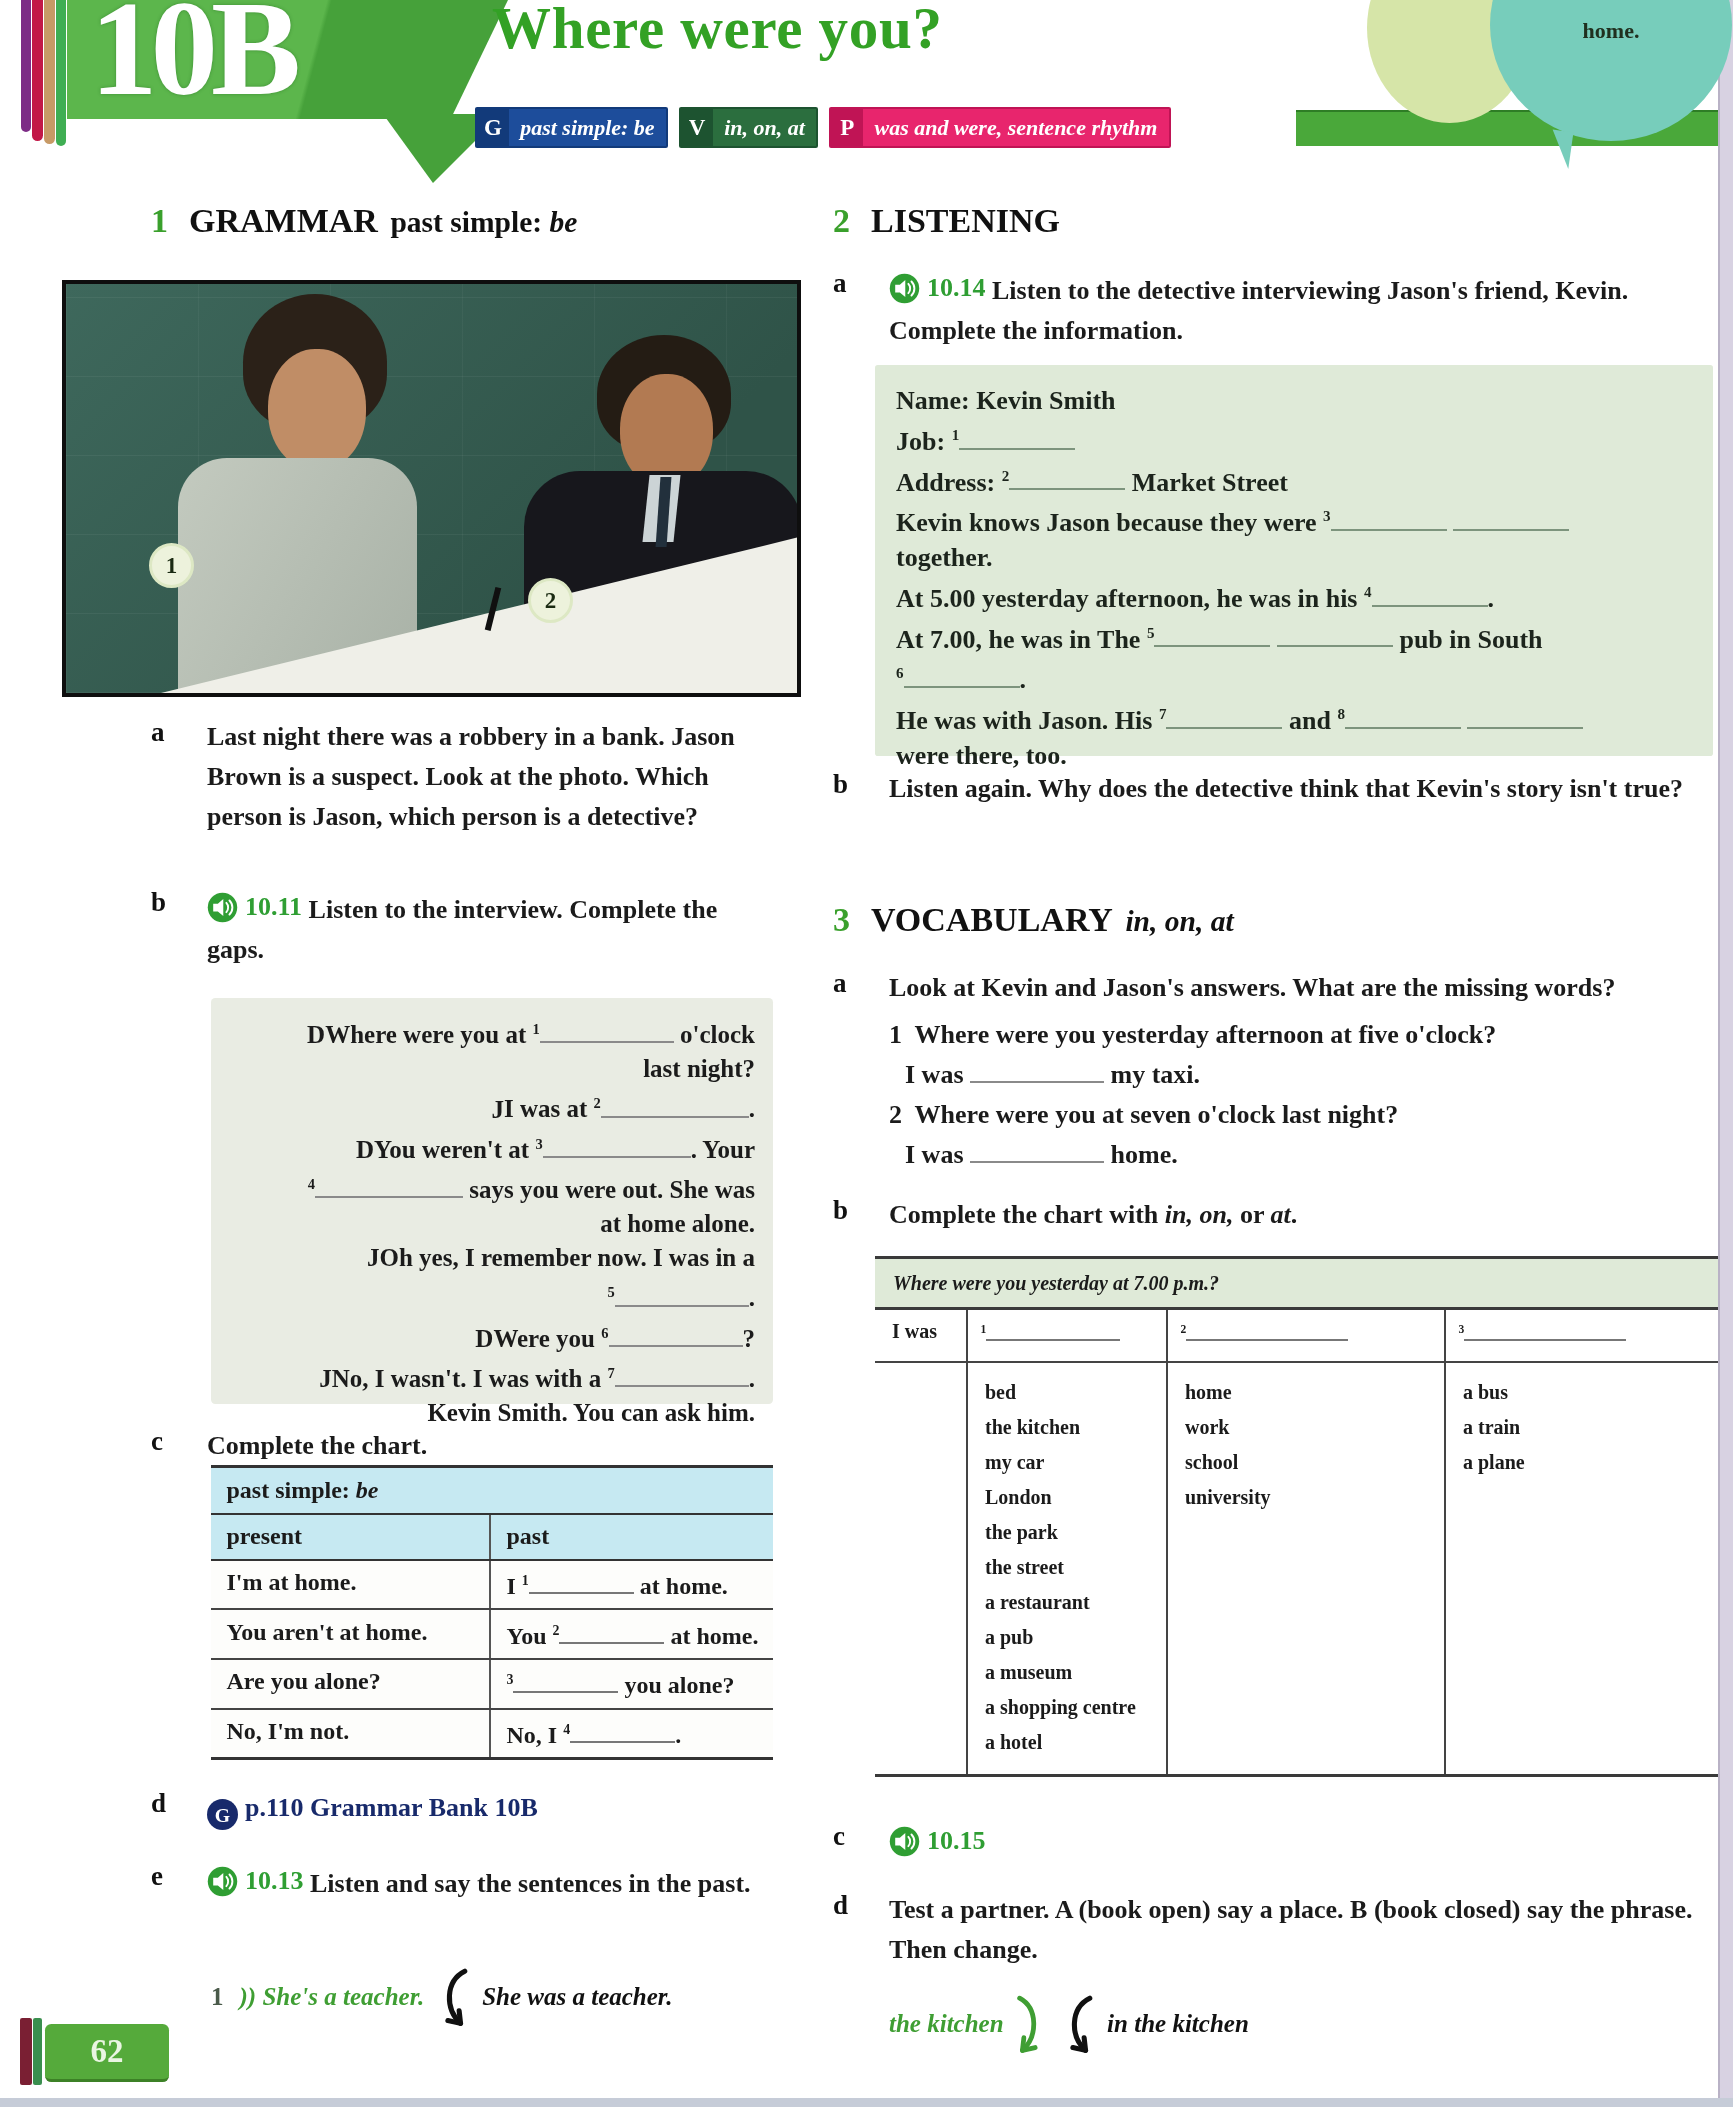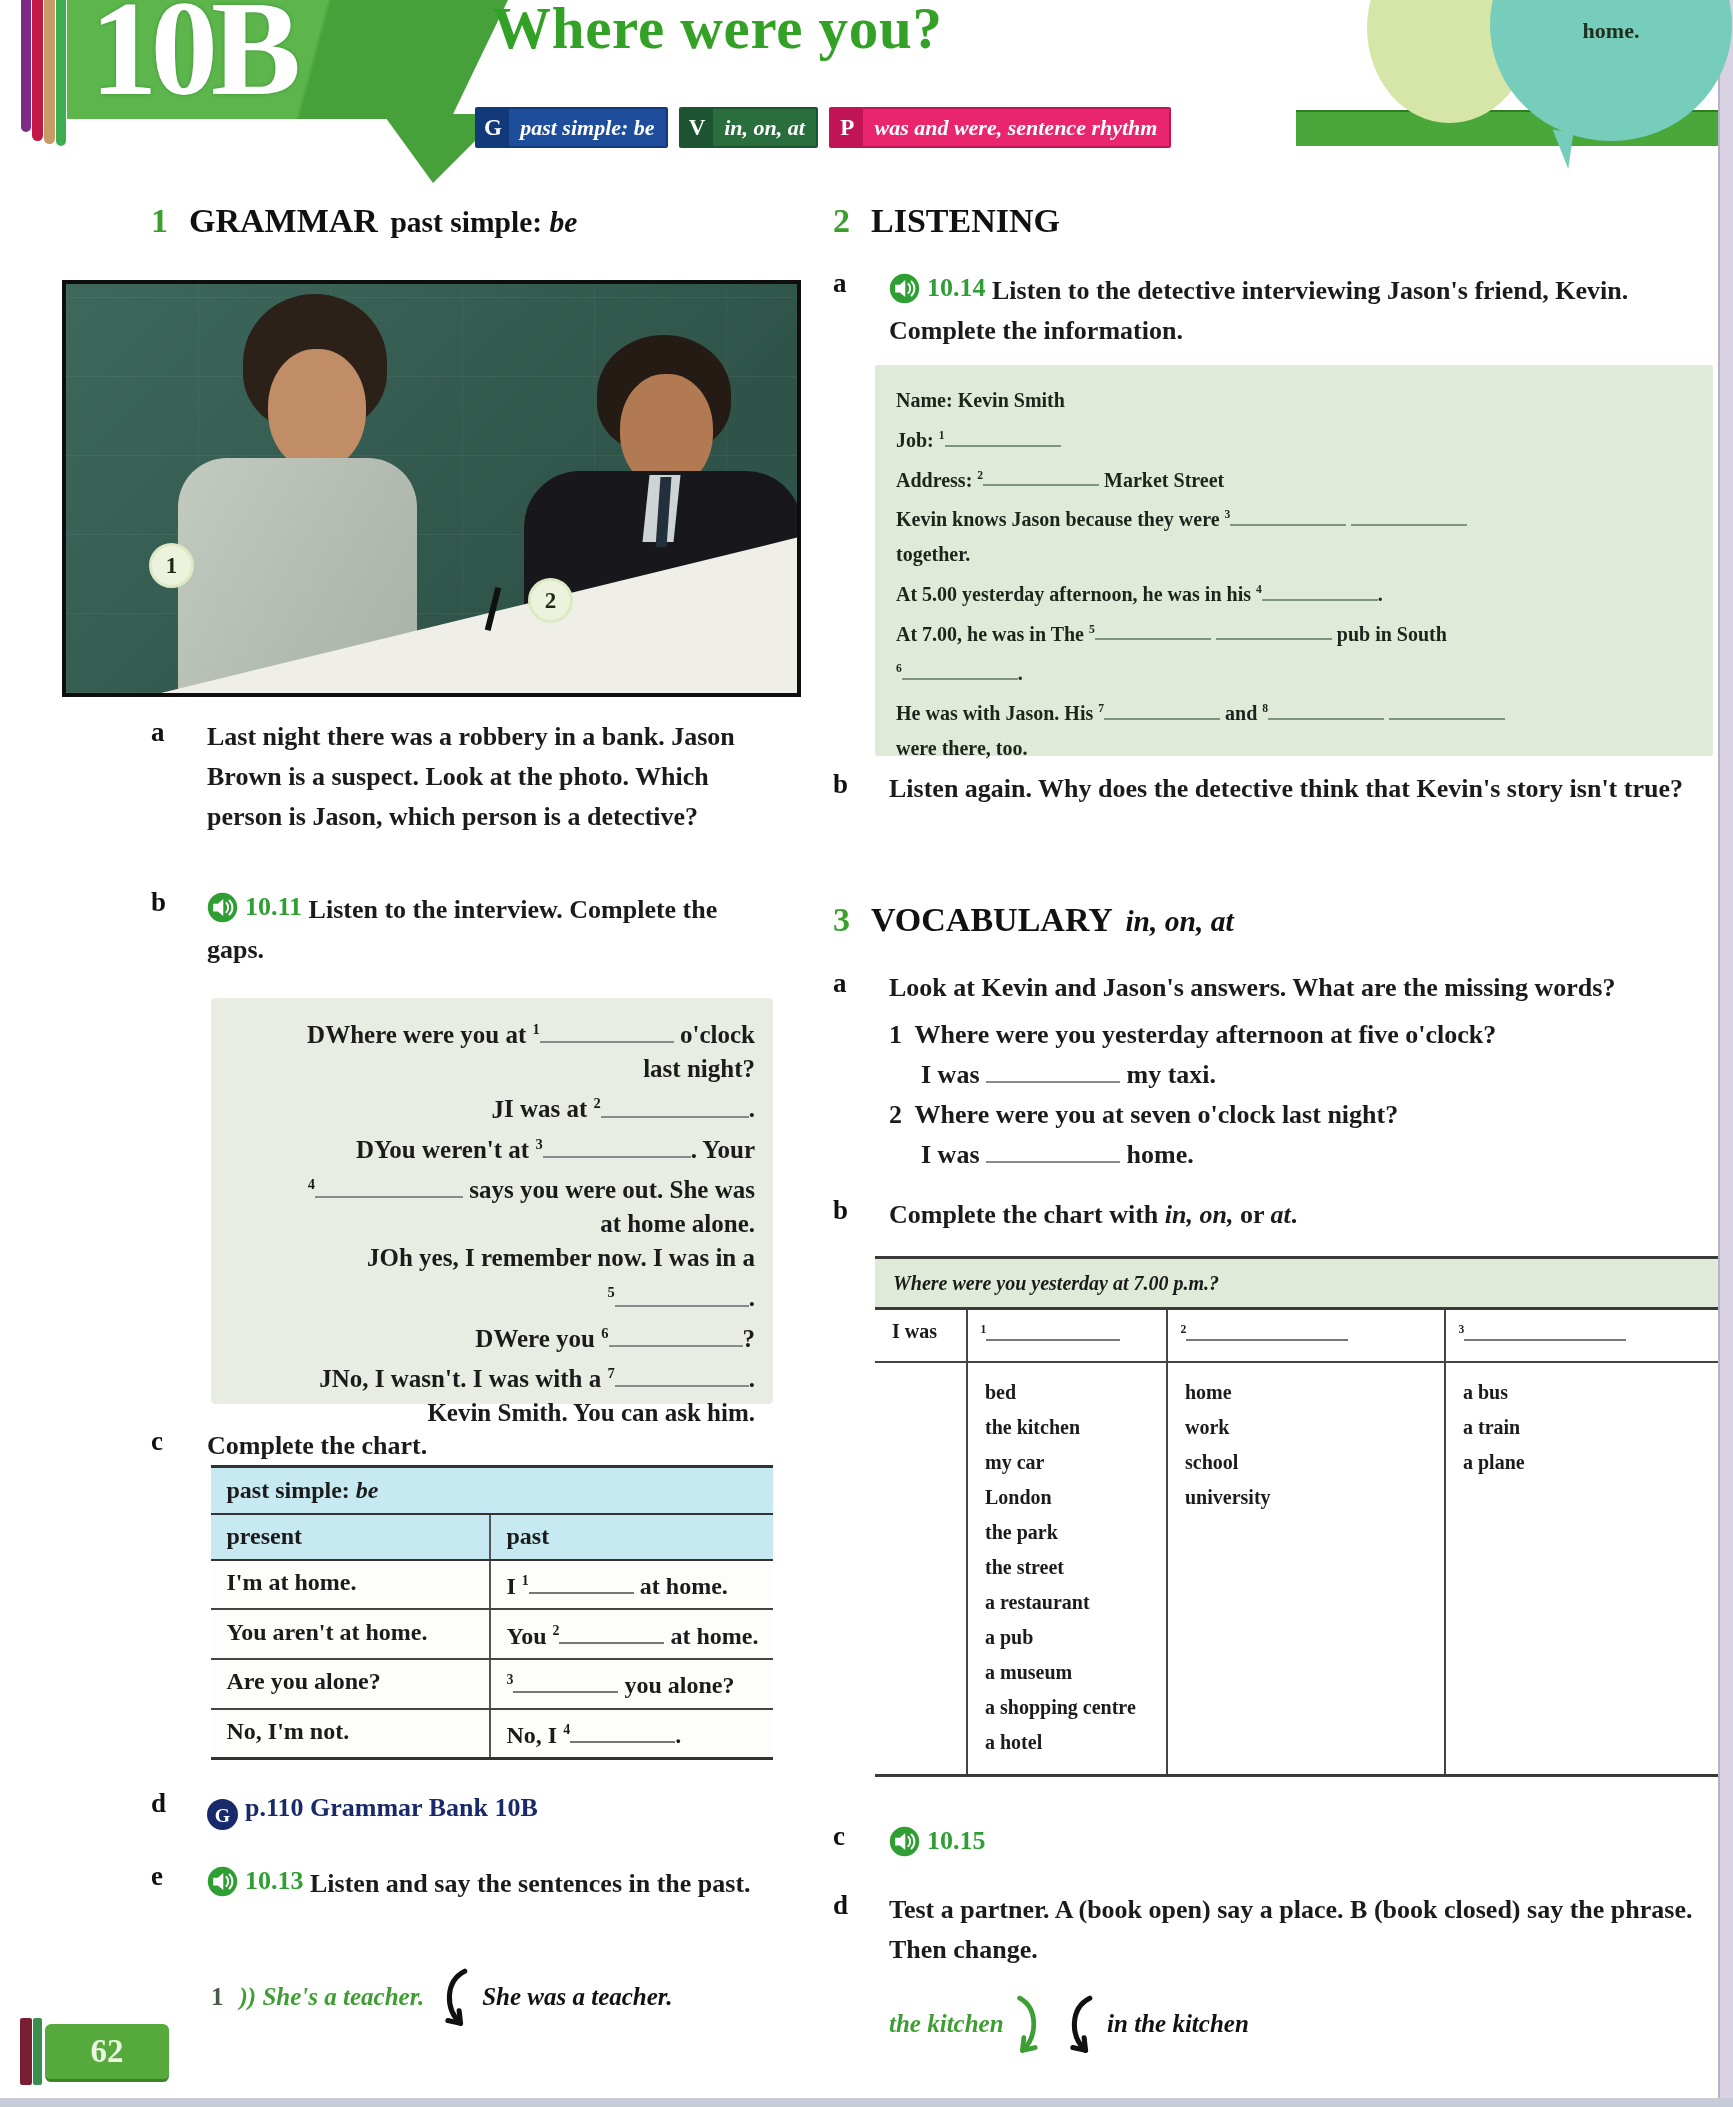--- a/index.html
+++ b/index.html
@@ -122,21 +122,21 @@
   .gchart .row{display:grid;grid-template-columns:278px 1fr;}
   .gchart .row>div{padding:8.4px 0 8.4px 15.5px;}
   .gchart .row>div:last-child{border-left:2.1px solid #555;}
   .gchart .hrow{background:#c6e9f2;font-weight:800;border-bottom:2.8px solid #333;}
   .gchart .drow{border-bottom:2.1px solid #444;background:#fdfdfb;}
   .gchart .drow:last-child{border-bottom:none;}
   .gchart .gap{border-bottom-color:#777;}
   
   .greenbox{position:absolute;left:875px;top:365px;width:838px;height:391px;
     background:#dfead8;border-radius:2.8px;box-sizing:border-box;
-    padding:18px 21px;font-size:20px;line-height:35px;font-weight:600;color:#1c241c;}
+    padding:18px 21px;font-size:26px;line-height:35px;font-weight:600;color:#1c241c;}
   .greenbox .gap{border-bottom-color:#7d947d;}
   
   .vtable{position:absolute;left:875px;top:1256px;width:843px;
     border-top:3.5px solid #3a3a3a;border-bottom:3.5px solid #3a3a3a;
     font-size:20px;font-weight:600;}
   .vtable .vtitle{background:#dfead8;padding:12.6px 18px;font-weight:800;
     font-style:italic;border-bottom:3.5px solid #3a3a3a;}
   .vtable .grid{display:grid;grid-template-columns:91px 200px 278px 1fr;}
   .vtable .grid>div{border-left:2.1px solid #444;}
   .vtable .grid>div:first-child{border-left:none;}
@@ -146,21 +146,21 @@
   .vtable .prelist{white-space:pre-line;line-height:35px;}
   .vtable .gap{border-bottom-color:#777;}
   
   .example{position:absolute;font-size:25px;font-weight:600;font-style:italic;}
   .example .exnum{color:#4a5a4a;font-style:normal;margin-right:9.8px;}
   .example .green{color:#3f9e33;}
   .example .resp{color:#111;font-weight:700;}
   .arrow-svg{vertical-align:-24px;margin:0 4.2px;}
   
   .qa .itnum{font-weight:800;margin-right:12.6px;}
-  .qa .ans{margin-left:32px;}
+  .qa .ans{margin-left:16px;}
   
   .page-badge{position:absolute;left:45px;top:2024px;width:124px;height:55px;
     background:#55aa3b;border-radius:6.3px;border-bottom:3.5px solid #3c8126;
     display:flex;align-items:center;justify-content:center;
     color:#eaf5e2;font-size:33px;font-weight:800;}
   .spine{position:absolute;border-radius:2.1px;}
   .spine.s1{left:19.7px;top:2018px;width:12px;height:67px;background:#7a1f33;}
   .spine.s2{left:33px;top:2018px;width:9px;height:67px;background:#3a8f4f;}
   .edge-right{position:absolute;right:0;top:0;width:12.6px;height:100%;
     background:#d8d2e2;border-left:2.1px solid #b9b2c6;}

